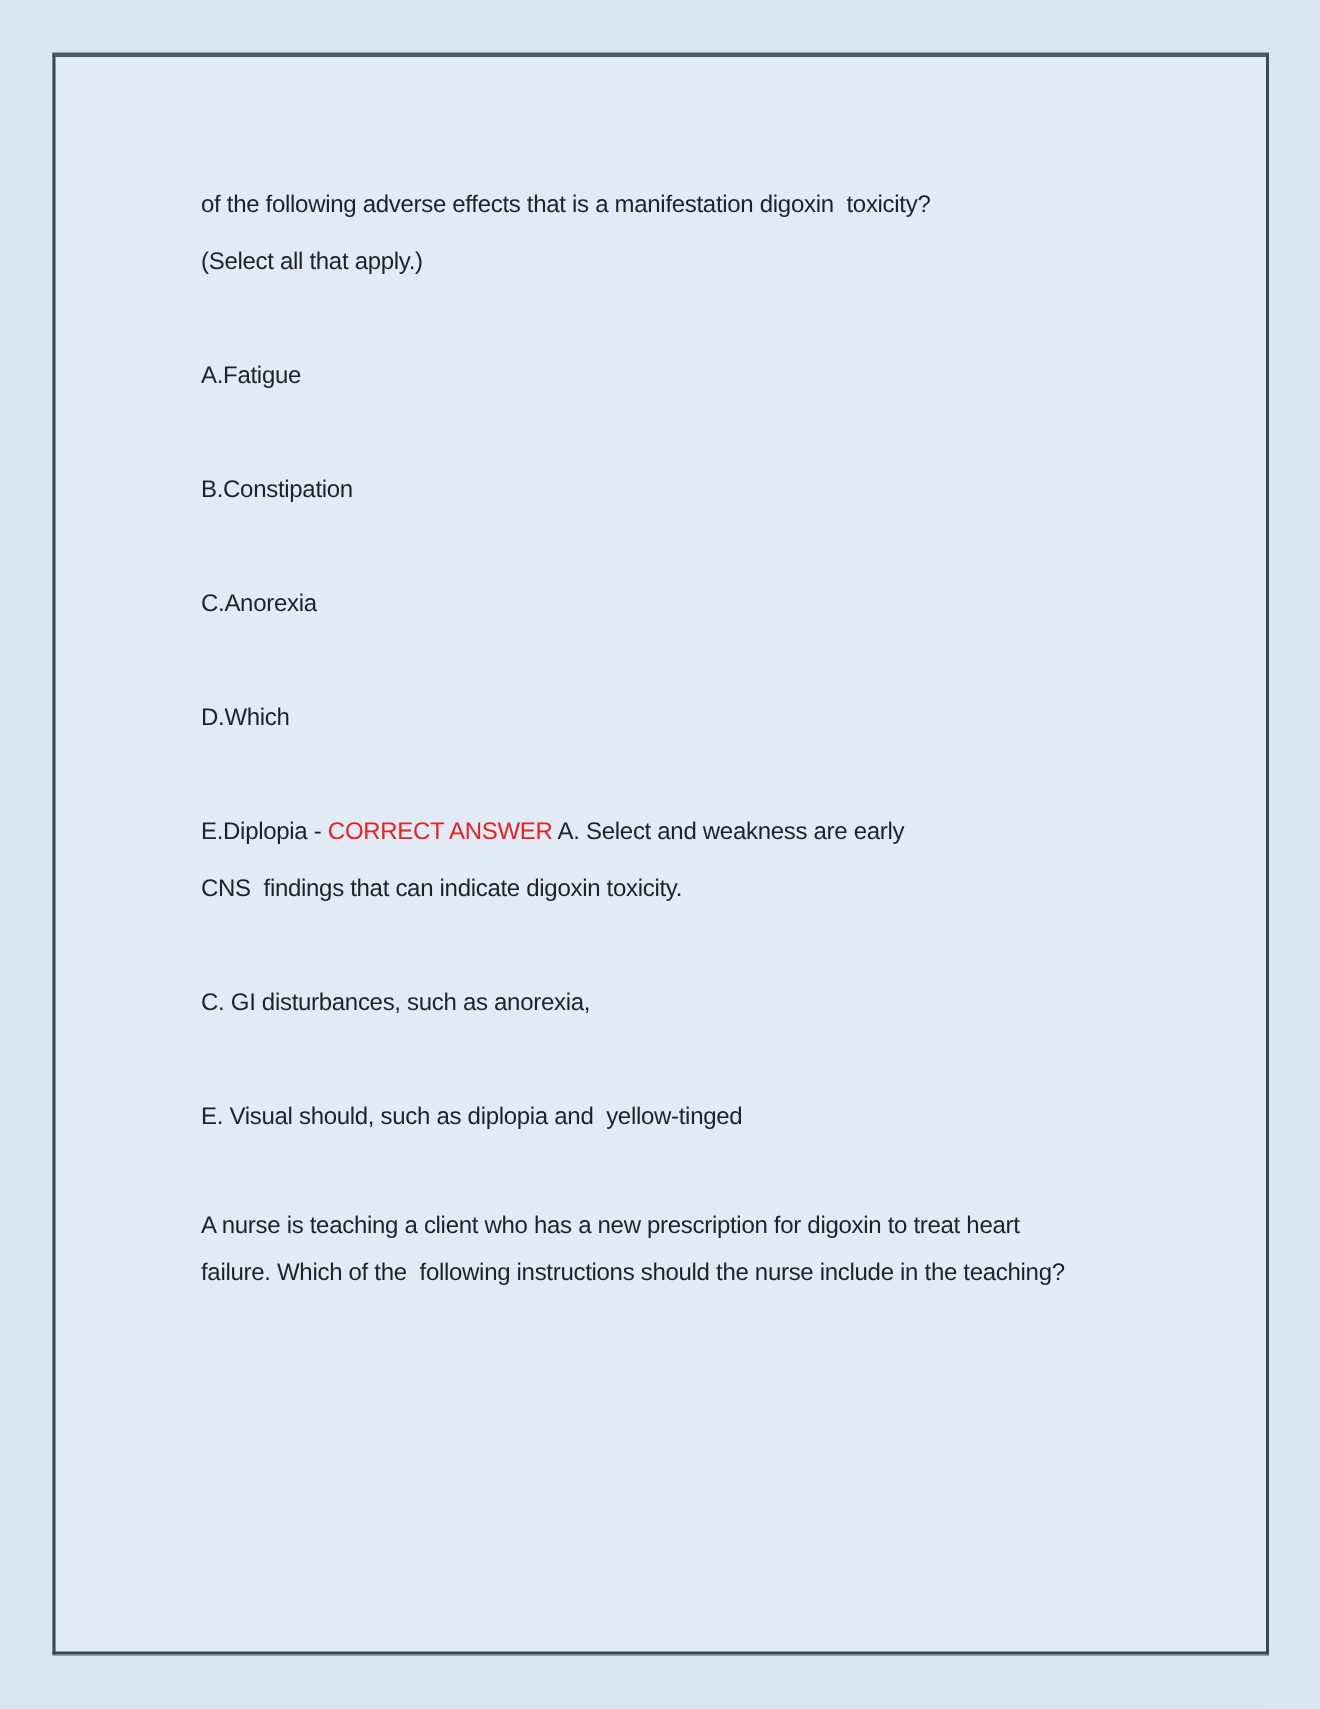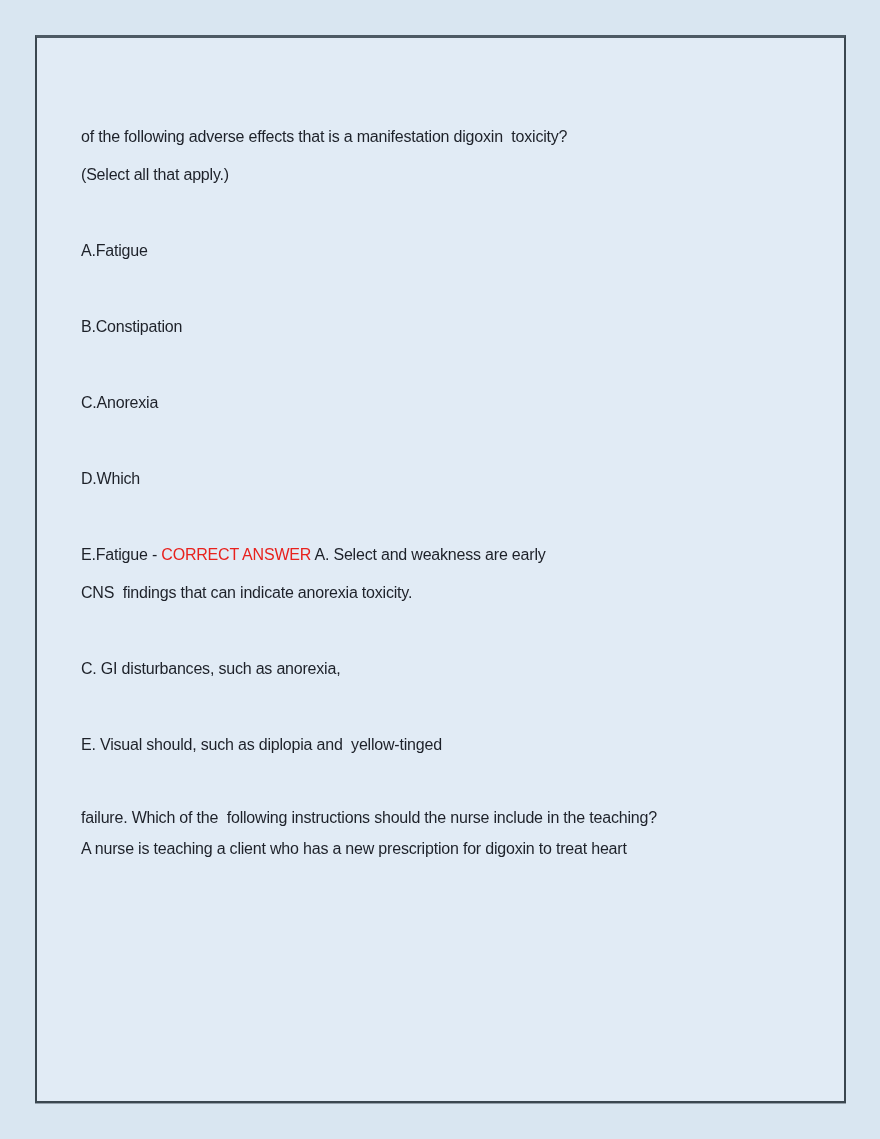--- a/index.html
+++ b/index.html
@@ -23,21 +23,21 @@
     left: 35px;
     top: 35px;
     width: 811px;
     height: 1068px;
     background: var(--sheet);
     border: 2px solid var(--border);
     border-top: 3px solid var(--border-top);
     box-shadow: 0 1px 0 rgba(20,30,40,0.35);
   }
   .content {
-    padding: 80px 58px 0 44px;
+    padding: 80px 58px 0 97px;
     color: var(--text);
     font-size: 16px;
     letter-spacing: -0.2px;
   }
   .block { margin: 0 0 38px 0; }
   .line {
     line-height: 38px;
     white-space: pre-wrap;
   }
   .block-tight { margin-top: 3px; }
@@ -65,31 +65,31 @@
 
     <div class="block">
       <div class="line">C.Anorexia</div>
     </div>
 
     <div class="block">
       <div class="line">D.Which</div>
     </div>
 
     <div class="block">
-      <div class="line"><span>E.Fatigue - </span><span class="red">CORRECT ANSWER</span><span> A. Select and weakness are early</span></div>
-      <div class="line">CNS  findings that can indicate anorexia toxicity.</div>
+      <div class="line"><span>E.Diplopia - </span><span class="red">CORRECT ANSWER</span><span> A. Select and weakness are early</span></div>
+      <div class="line">CNS  findings that can indicate digoxin toxicity.</div>
     </div>
 
     <div class="block">
       <div class="line">C. GI disturbances, such as anorexia,</div>
     </div>
 
     <div class="block">
       <div class="line">E. Visual should, such as diplopia and  yellow-tinged</div>
     </div>
 
     <div class="block block-tight">
+      <div class="line">A nurse is teaching a client who has a new prescription for digoxin to treat heart</div>
       <div class="line">failure. Which of the  following instructions should the nurse include in the teaching?</div>
-      <div class="line">A nurse is teaching a client who has a new prescription for digoxin to treat heart</div>
     </div>
 
   </div>
 </div>
 
 </body></html>

